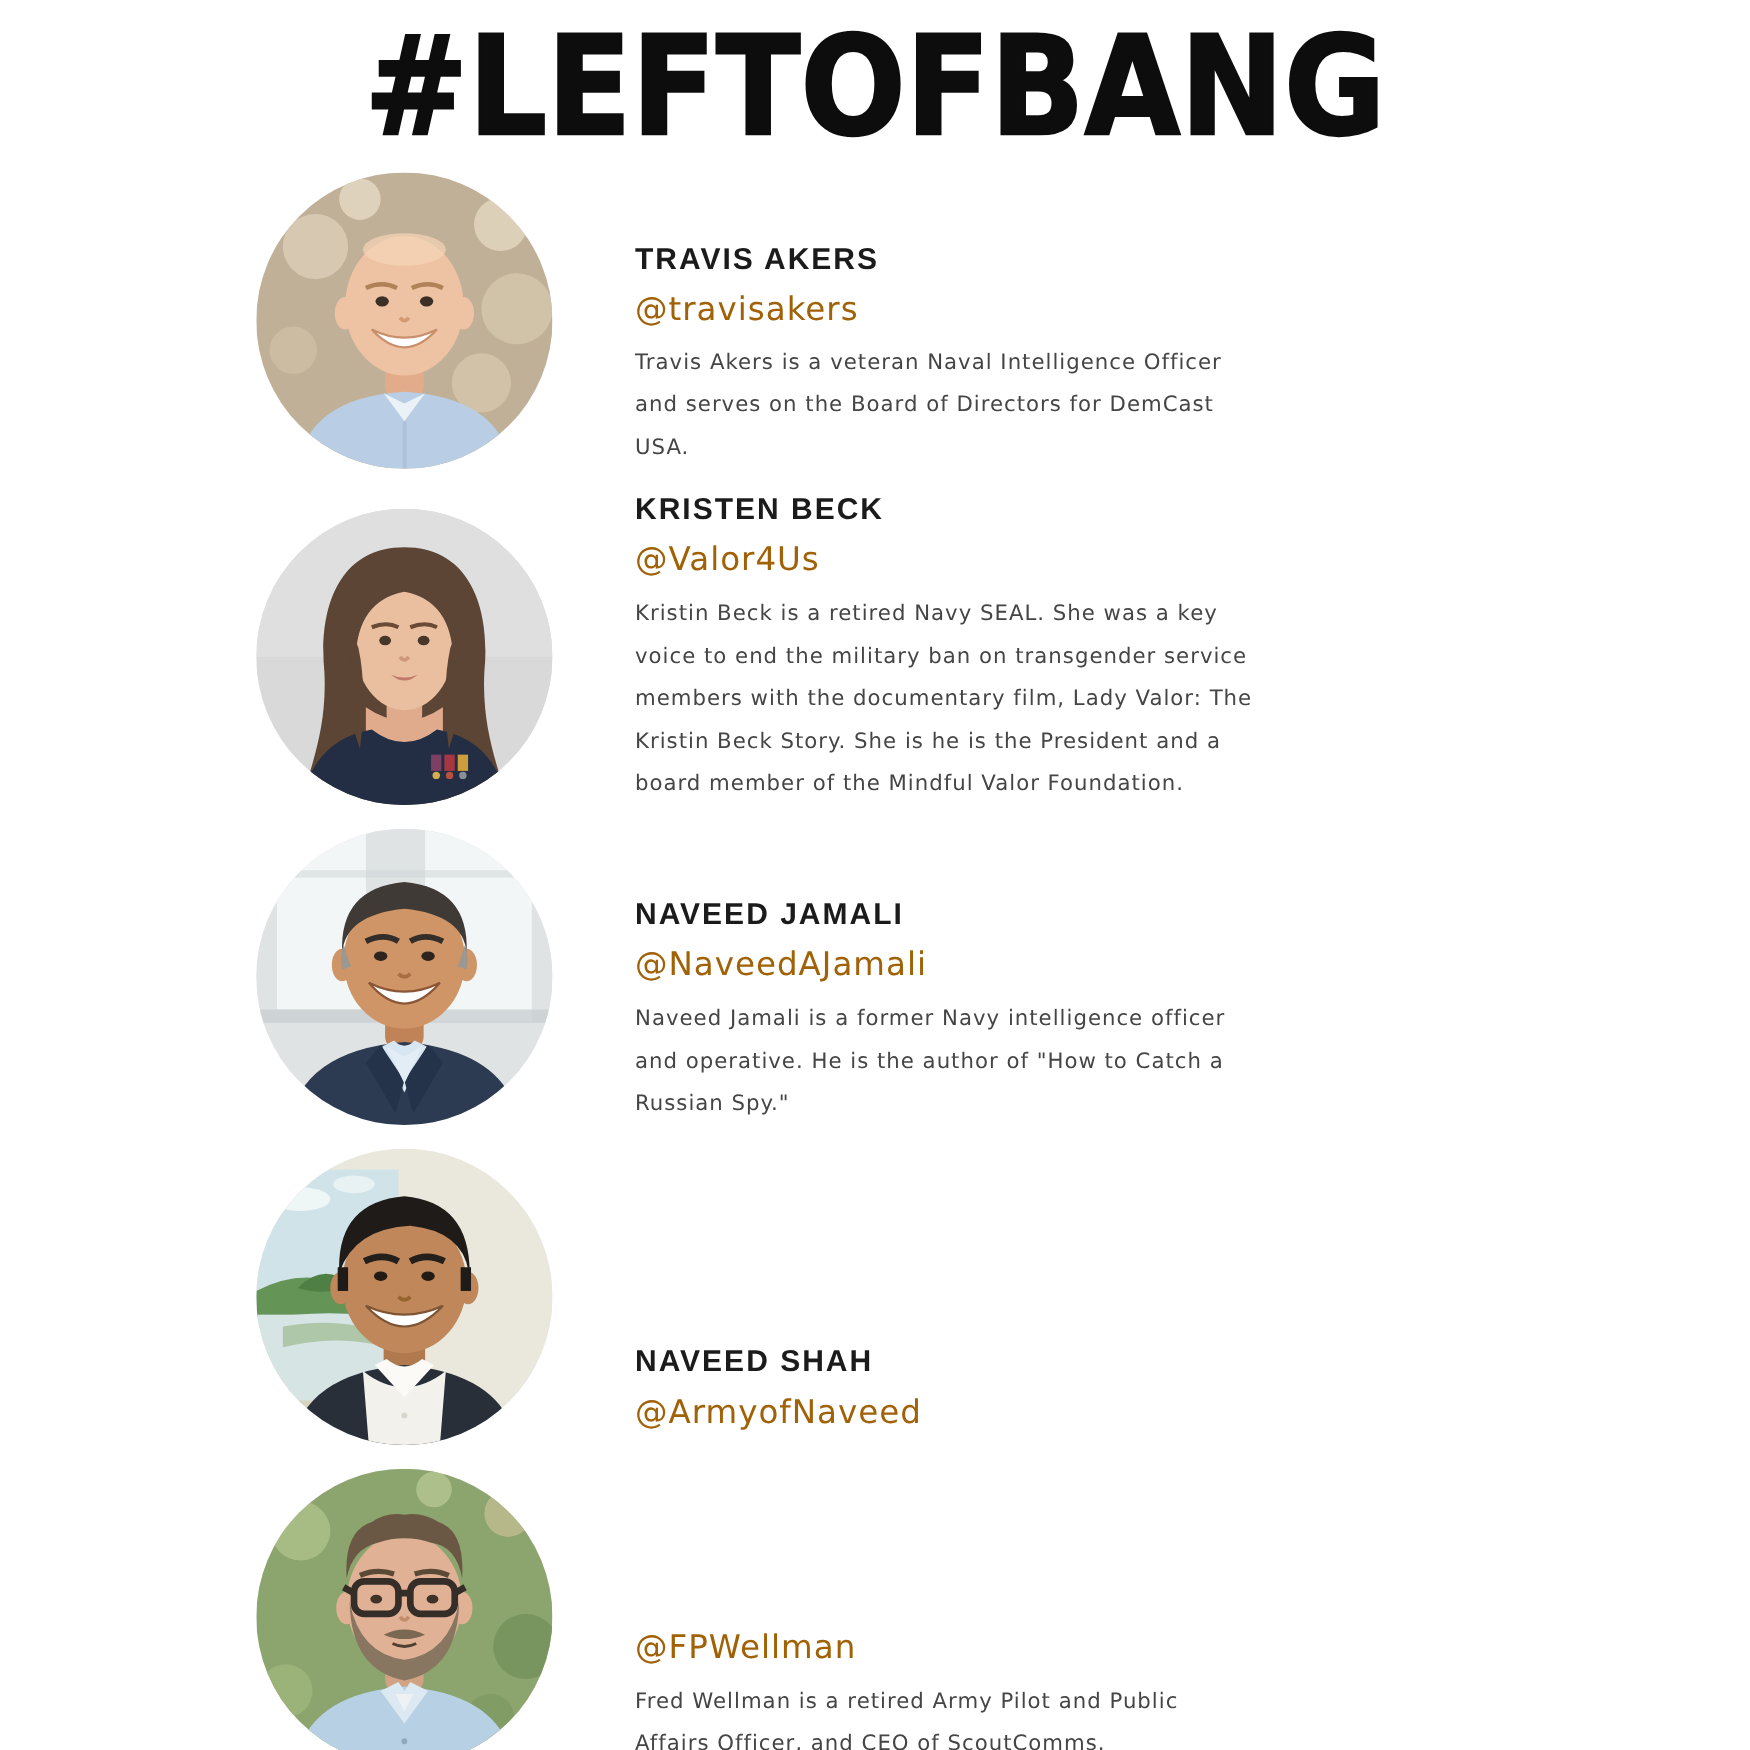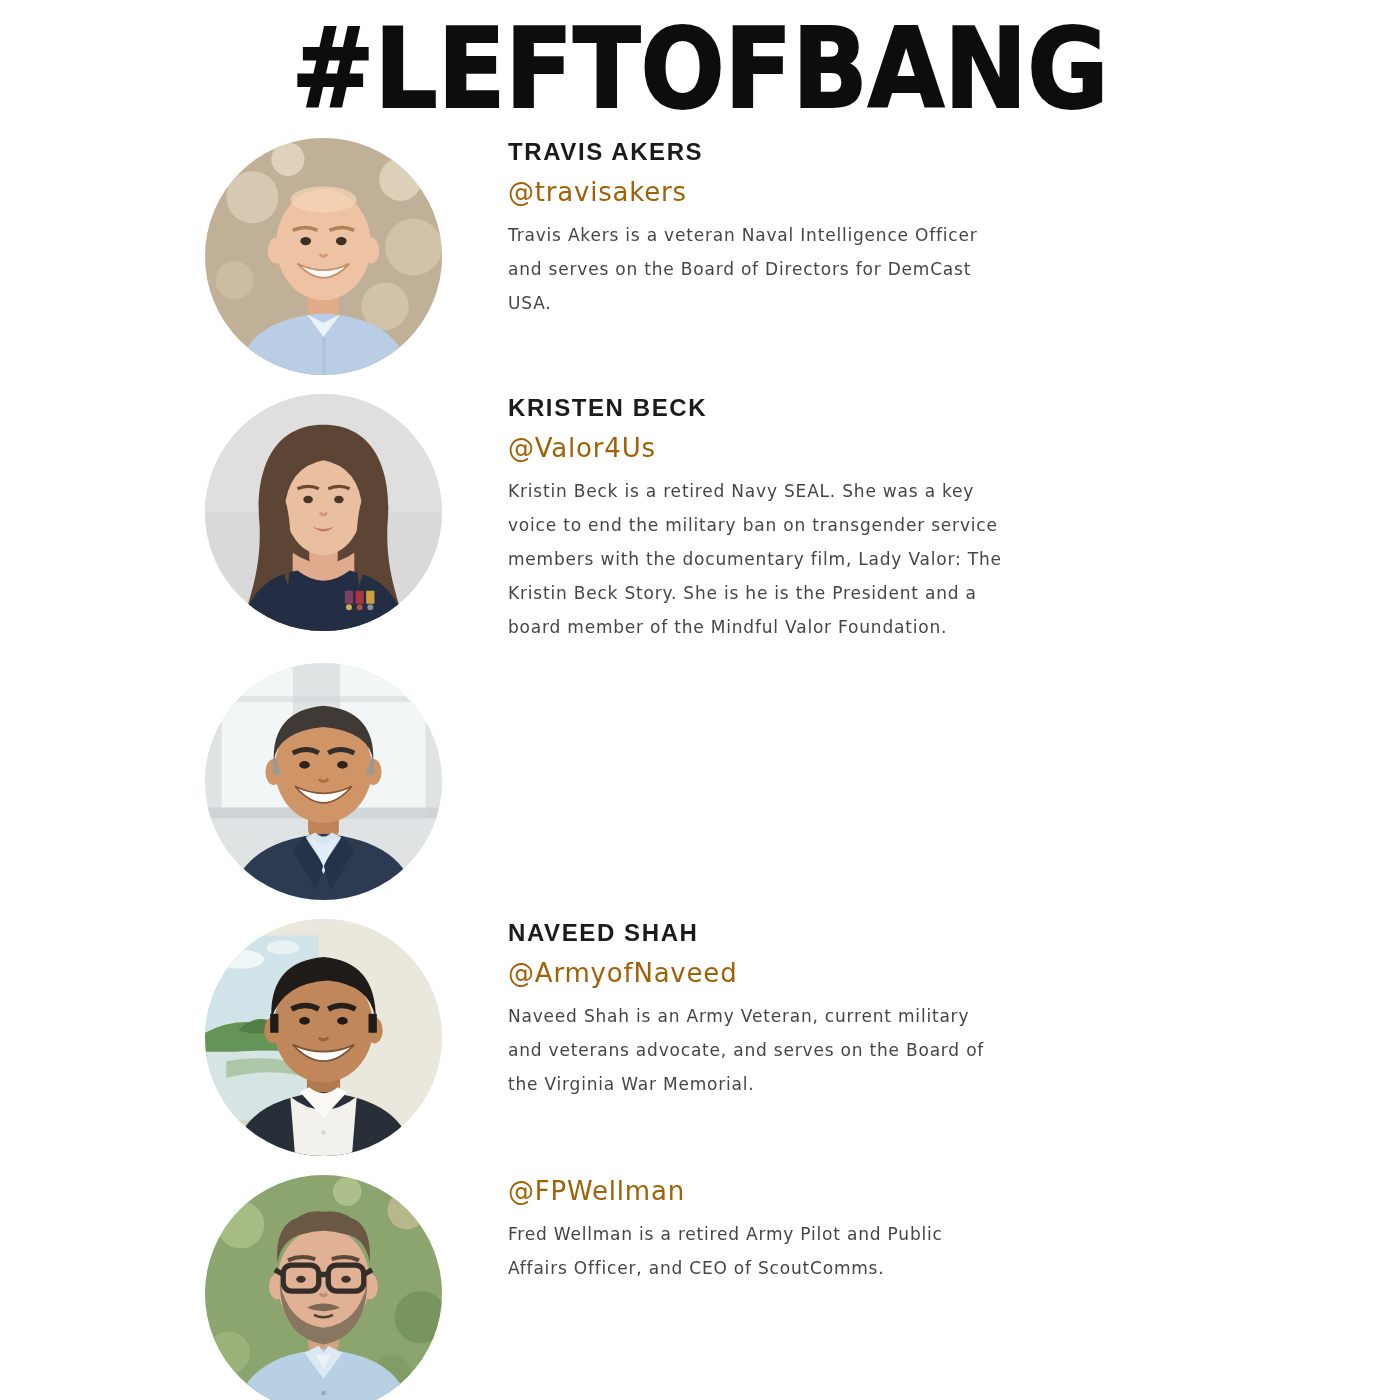--- a/index.html
+++ b/index.html
@@ -8,21 +8,21 @@
     font-family:"DejaVu Sans",sans-serif;position:relative;
   }
   .title{
     margin:0;padding-top:12px;text-align:center;
     font-family:"DejaVu Sans",sans-serif;font-weight:700;
     font-size:110px;line-height:1.04;letter-spacing:0px;color:#0d0d0d;
     transform:scaleX(0.9);transform-origin:50% 0;
     -webkit-text-stroke:2px #0d0d0d;
   }
   .rows{margin-top:12px;padding-left:205px;}
-  .row{display:flex;align-items:flex-start;margin-bottom:19px;}
+  .row{display:flex;align-items:flex-end;margin-bottom:19px;}
   .avatar{
     width:237px;height:237px;border-radius:50%;overflow:hidden;flex:0 0 auto;
     background:#eee;
   }
   .avatar svg{display:block;width:100%;height:100%;}
   .info{margin-left:66px;width:665px;}
   .name{
     font-family:"Liberation Sans",sans-serif;font-weight:700;
     font-size:24px;letter-spacing:1.6px;color:#1b1b1b;margin-bottom:10px;
   }
@@ -143,20 +143,27 @@
           <path d="M59 78 q-3 10 -1 17 l6 -2 q-3 -8 -5 -15 Z" fill="#9d9791"></path>
           <path d="M141 78 q3 10 1 17 l-6 -2 q3 -8 5 -15 Z" fill="#9d9791"></path>
           <path d="M74 76 q12 -6 22 0" stroke="#332e2a" stroke-width="4" fill="none"></path>
           <path d="M104 76 q10 -6 22 0" stroke="#332e2a" stroke-width="4" fill="none"></path>
           <ellipse cx="84" cy="86" rx="4.5" ry="3.2" fill="#2e241d"></ellipse>
           <ellipse cx="116" cy="86" rx="4.5" ry="3.2" fill="#2e241d"></ellipse>
           <path d="M96 98 q4 4 8 0" stroke="#a86f44" stroke-width="2.5" fill="none"></path>
           <path d="M76 104 Q100 132 124 104 Q100 116 76 104 Z" fill="#ffffff" stroke="#8a5635" stroke-width="1.5"></path>
         </svg>
       </div>
+      <div class="info">
+        <div class="name">NAVEED JAMALI</div>
+        <div class="handle">@NaveedAJamali</div>
+        <div class="bio">Naveed Jamali is a former Navy intelligence officer
+and operative. He is the author of "How to Catch a
+Russian Spy."</div>
+      </div>
     </div>
 
     <div class="row">
       <div class="avatar">
         <svg viewBox="0 0 200 200">
           <rect width="200" height="200" fill="#eae8dd"></rect>
           <g>
             <rect x="0" y="14" width="96" height="160" fill="#cfe3e8"></rect>
             <ellipse cx="30" cy="34" rx="20" ry="8" fill="#f2f7f7" opacity="0.9"></ellipse>
             <ellipse cx="66" cy="24" rx="14" ry="6" fill="#eef5f5" opacity="0.8"></ellipse>
@@ -181,23 +188,20 @@
           <path d="M104 76 q11 -6 23 0" stroke="#241f1b" stroke-width="4.5" fill="none"></path>
           <ellipse cx="84" cy="86" rx="4.5" ry="3.2" fill="#231a13"></ellipse>
           <ellipse cx="116" cy="86" rx="4.5" ry="3.2" fill="#231a13"></ellipse>
           <path d="M96 100 q4 4 8 0" stroke="#96642f" stroke-width="2.5" fill="none"></path>
           <path d="M74 106 Q100 134 126 106 Q100 118 74 106 Z" fill="#ffffff" stroke="#7d5434" stroke-width="1.5"></path>
         </svg>
       </div>
       <div class="info">
         <div class="name">NAVEED SHAH</div>
         <div class="handle">@ArmyofNaveed</div>
-        <div class="bio">Naveed Shah is an Army Veteran, current military
-and veterans advocate, and serves on the Board of
-the Virginia War Memorial.</div>
       </div>
     </div>
 
     <div class="row">
       <div class="avatar">
         <svg viewBox="0 0 200 200">
           <rect width="200" height="200" fill="#8ca46e"></rect>
           <g>
             <circle cx="30" cy="42" r="20" fill="#b9cd93" opacity="0.6"></circle>
             <circle cx="170" cy="30" r="16" fill="#d9c9a0" opacity="0.55"></circle>

